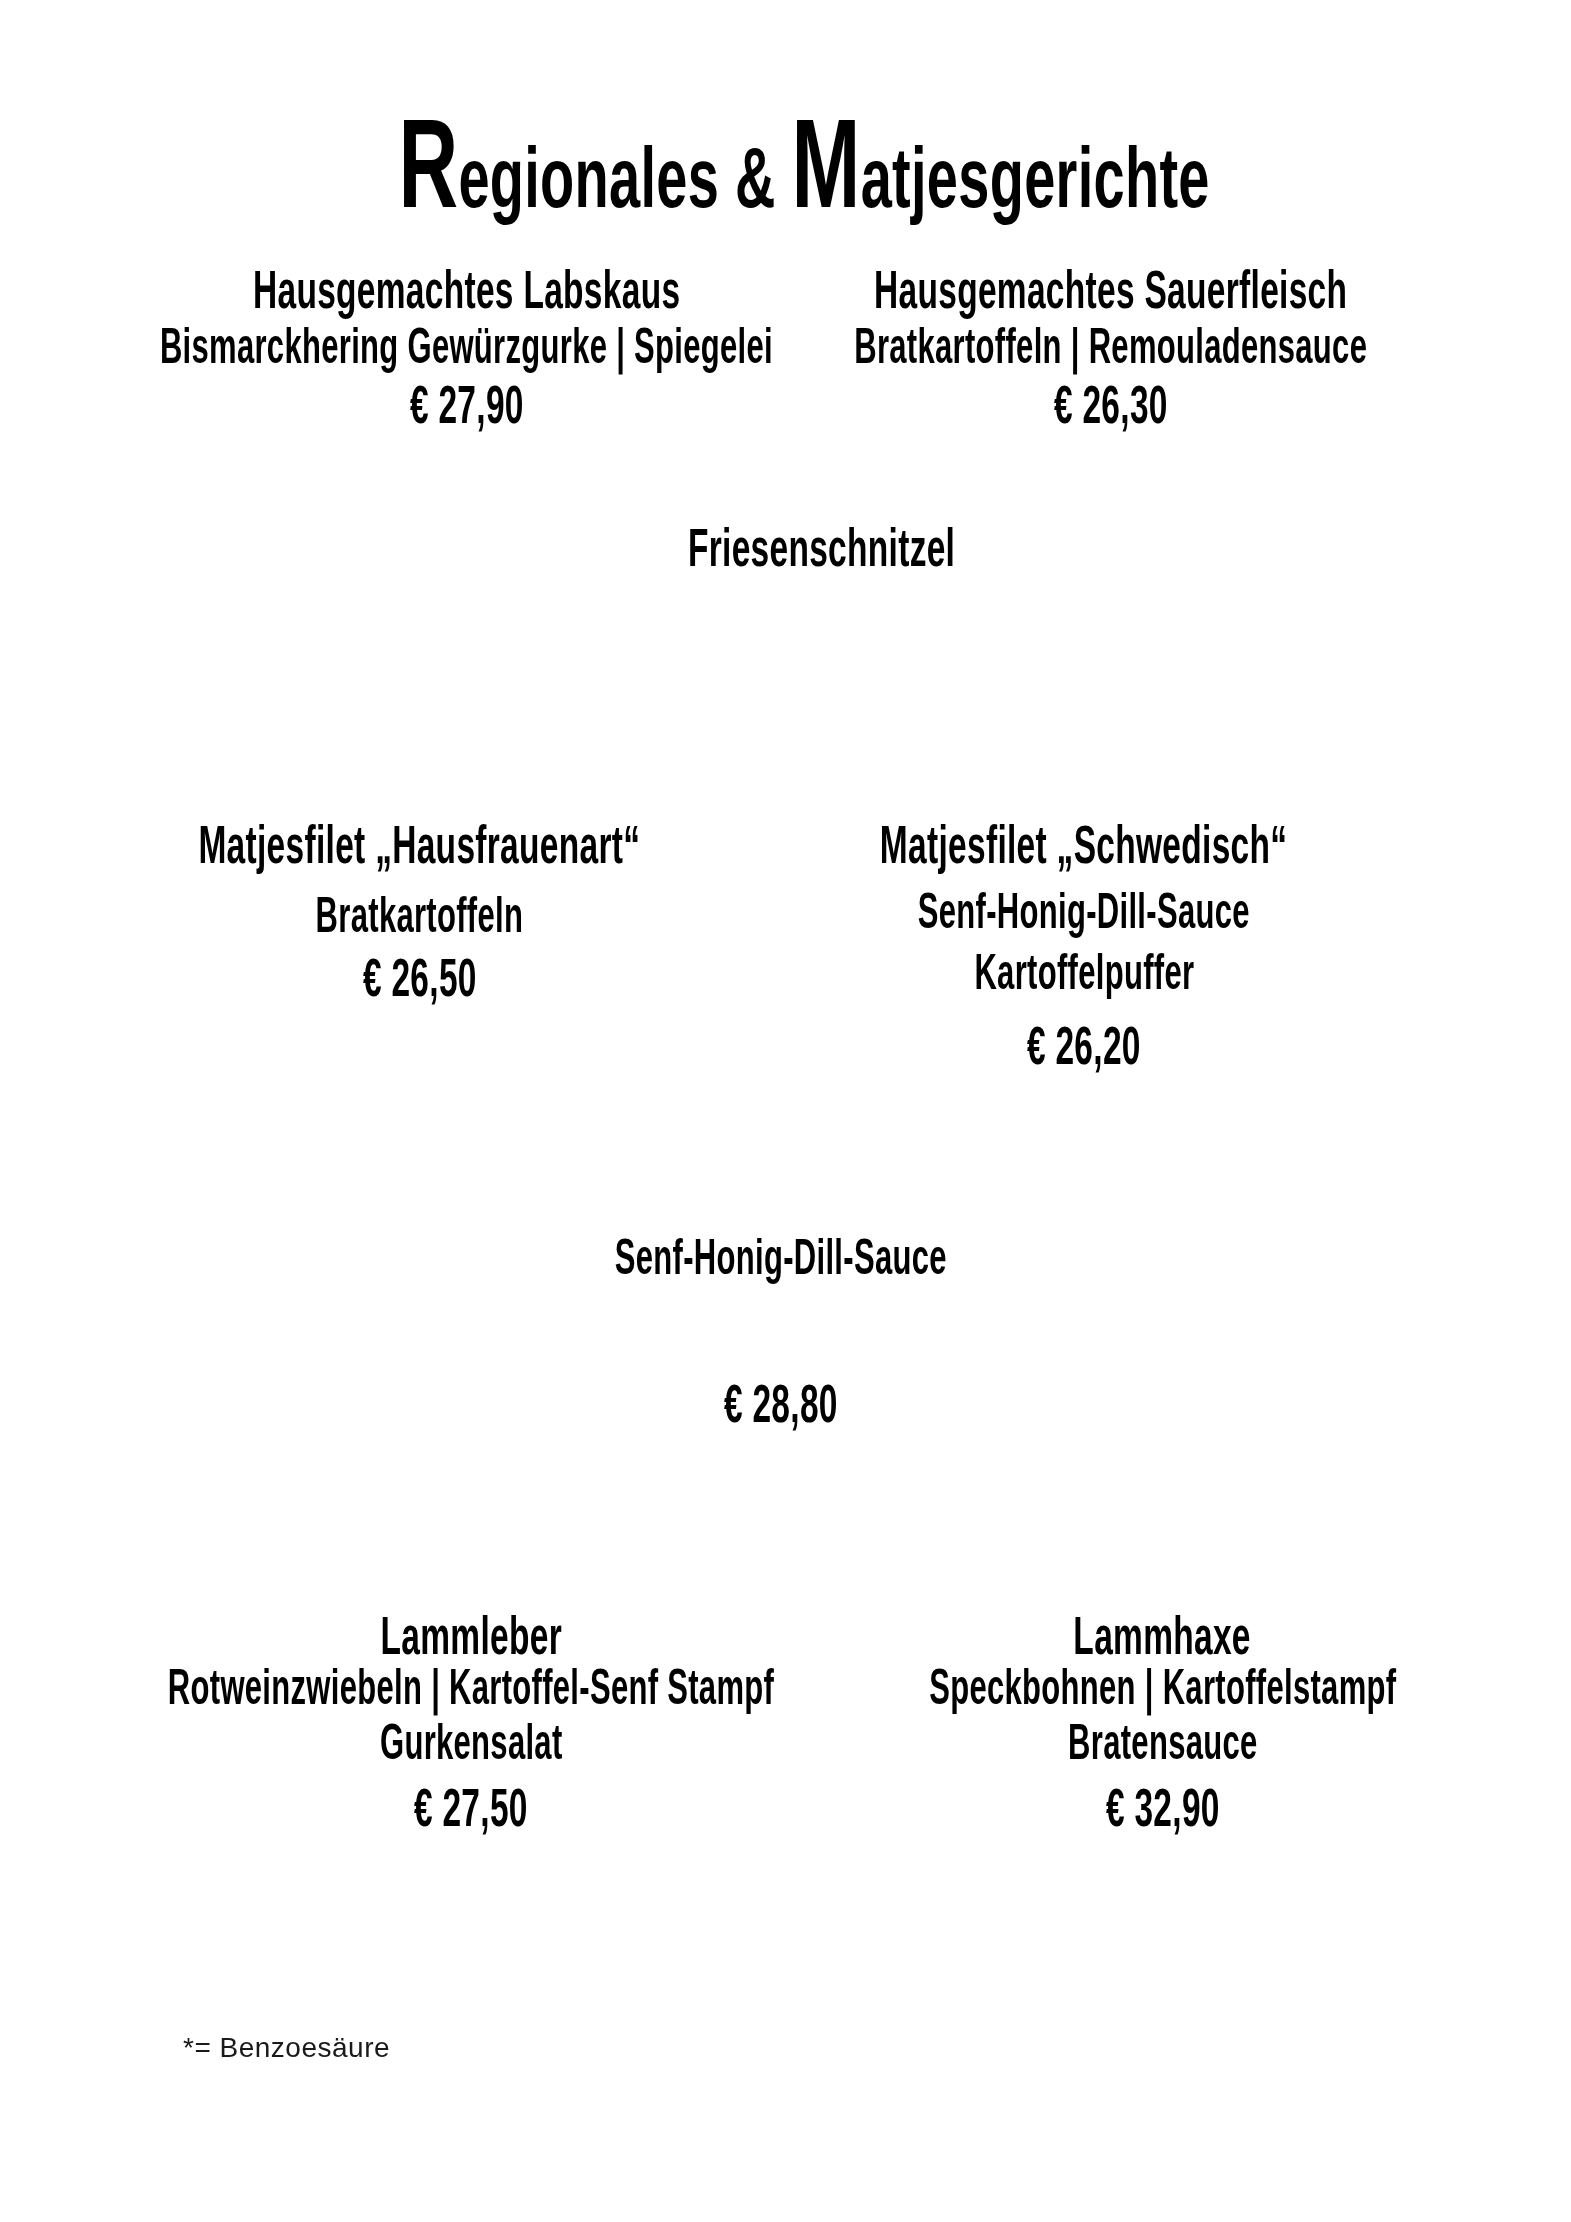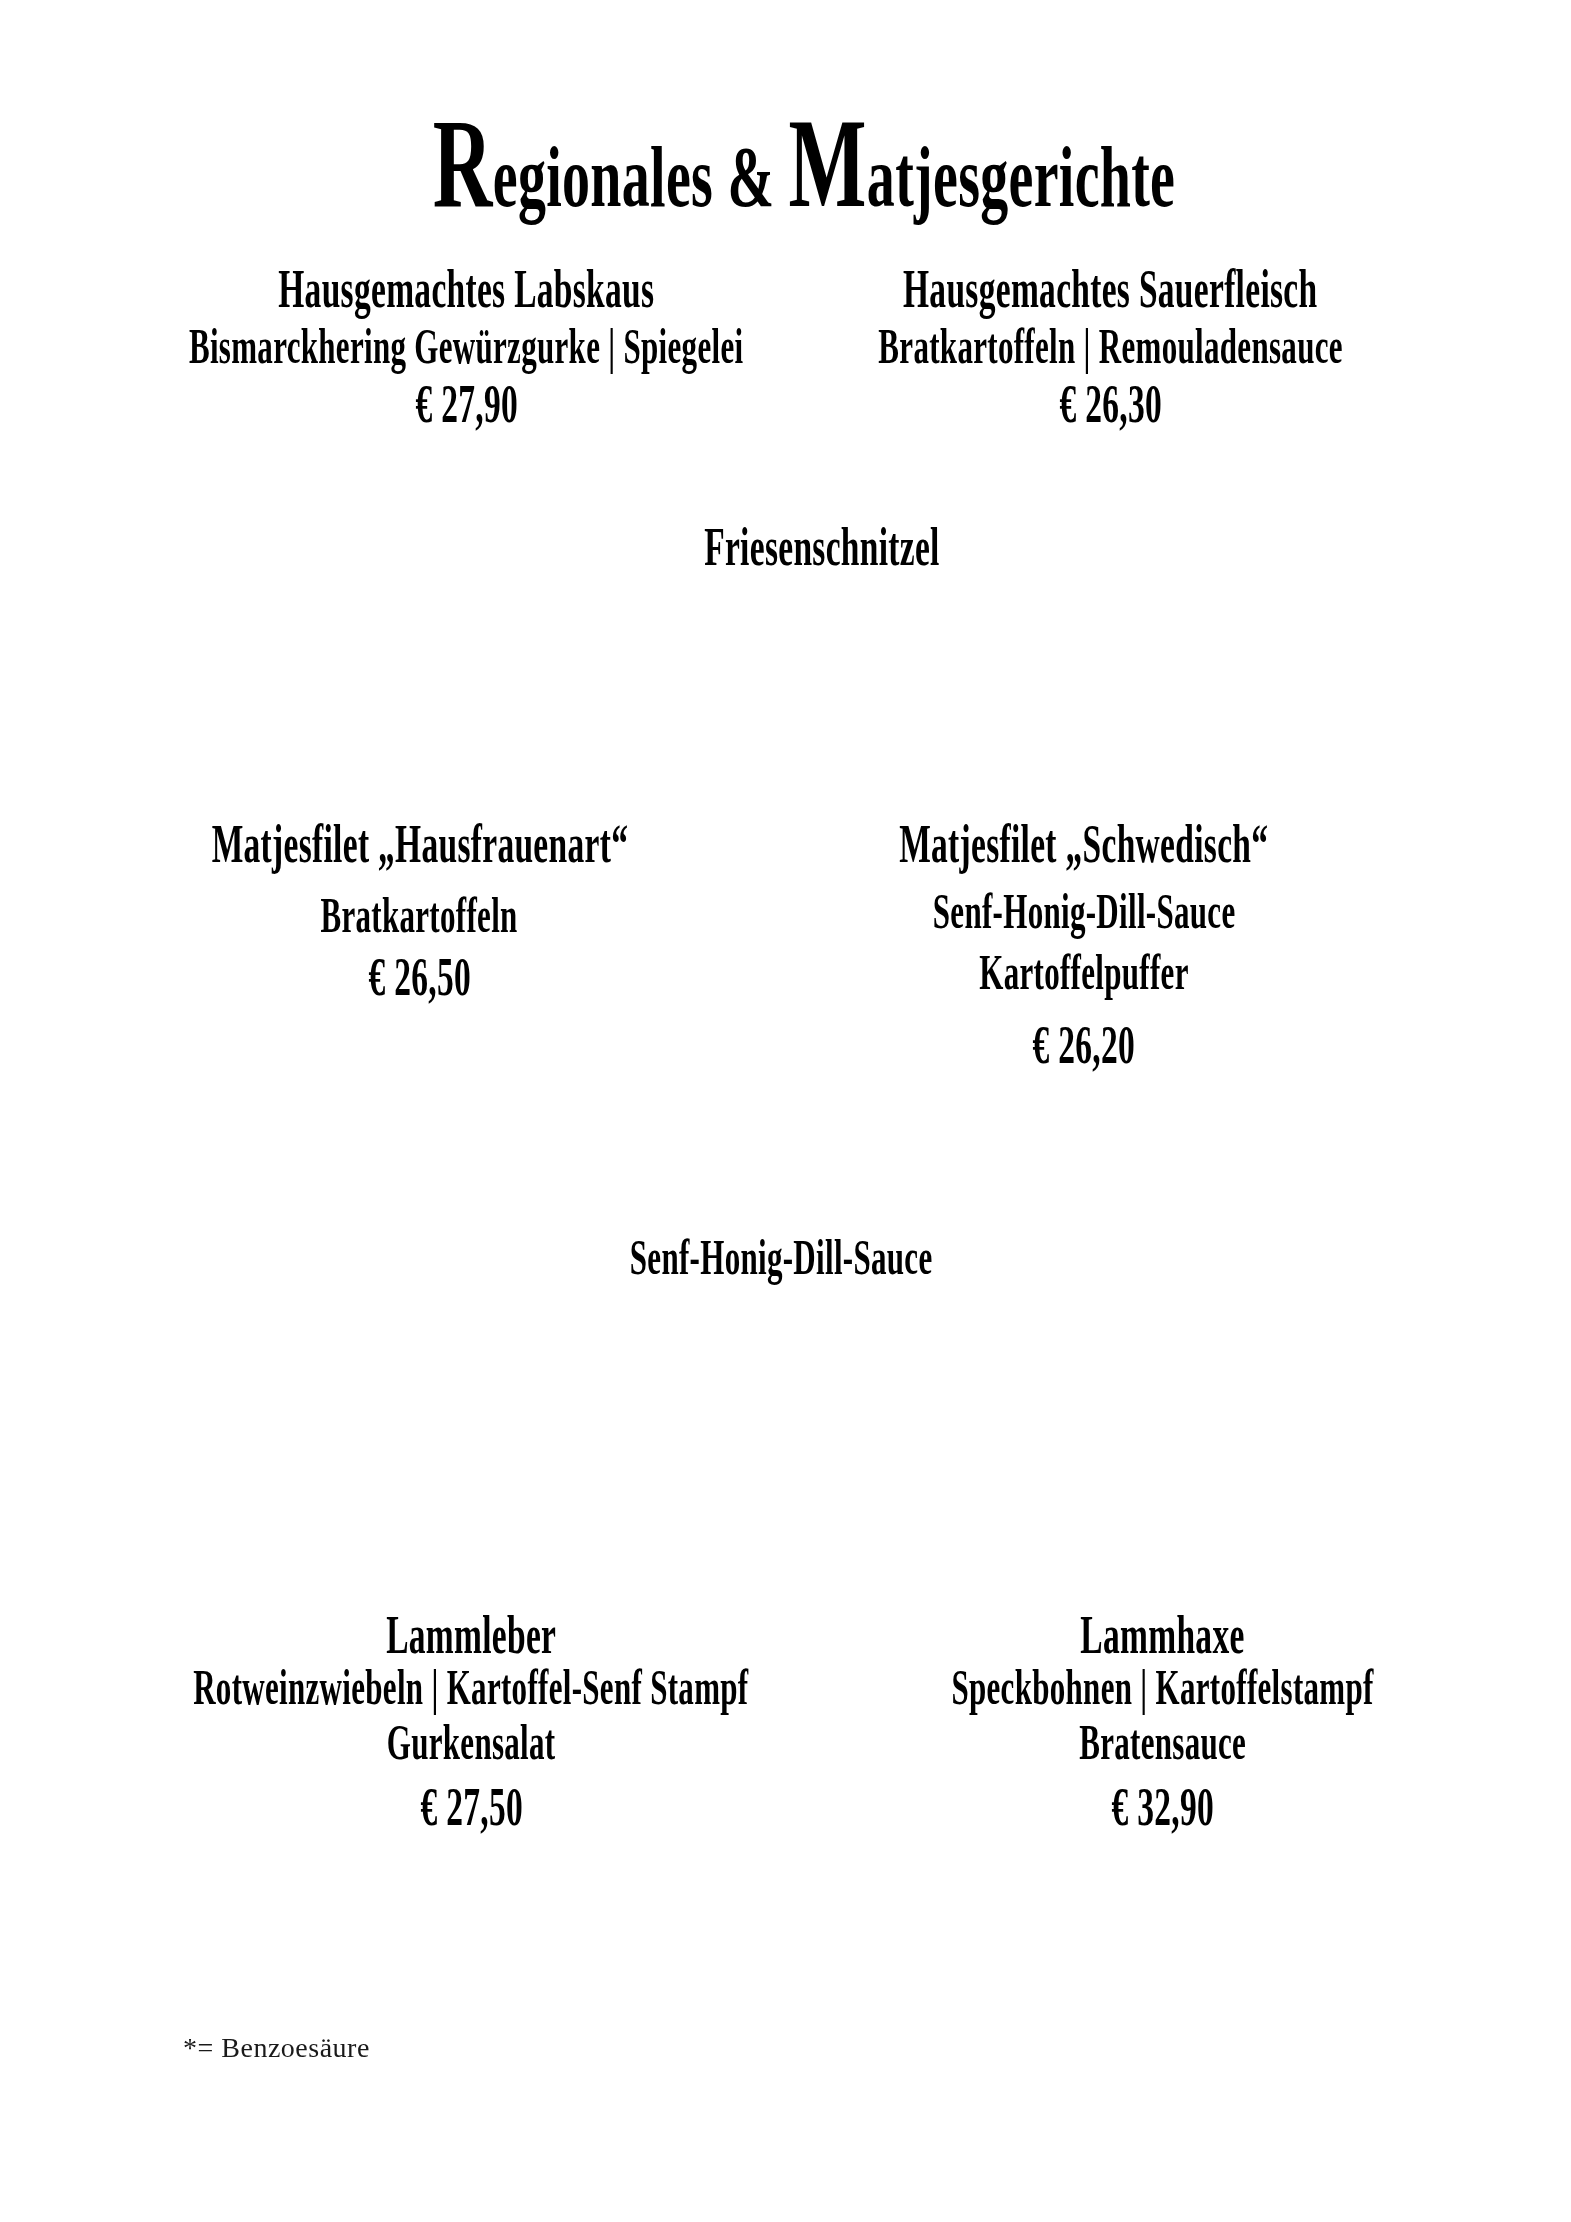--- a/index.html
+++ b/index.html
@@ -3,21 +3,21 @@
 <meta charset="utf-8">
 <style>
   html, body { margin:0; padding:0; background:#ffffff; }
   .page {
     position: relative;
     width: 1571px;
     height: 2222px;
     margin: 0 auto;
     background: #ffffff;
     color: #000000;
-    font-family: Liberation Serif, serif;
+    font-family: Liberation Sans, sans-serif;
     overflow: hidden;
   }
   
   .line {
     position: absolute;
     left: calc(var(--c) - 40%);
     width: 80%;
     text-align: center;
     line-height: 1;
   }
@@ -95,20 +95,23 @@
   <div class="line ds" style="--c:69%; top:947px">
     <span class="tx">Kartoffelpuffer</span>
   </div>
   <div class="line pr" style="--c:69%; top:1018px">
     <span class="tx">€ 26,20</span>
   </div>
 
   <div class="line ds" style="--c:49.7%; top:1232px">
     <span class="tx">Senf-Honig-Dill-Sauce</span>
   </div>
+  <div class="line pr" style="--c:49.7%; top:1376px">
+    <span class="tx">€ 28,80</span>
+  </div>
 
 
   <div class="line nm" style="--c:30%; top:1608px">
     <span class="tx">Lammleber</span>
   </div>
   <div class="line ds" style="--c:30%; top:1662px">
     <span class="tx">Rotweinzwiebeln | Kartoffel-Senf Stampf</span>
   </div>
   <div class="line ds" style="--c:30%; top:1717px">
     <span class="tx">Gurkensalat</span>

